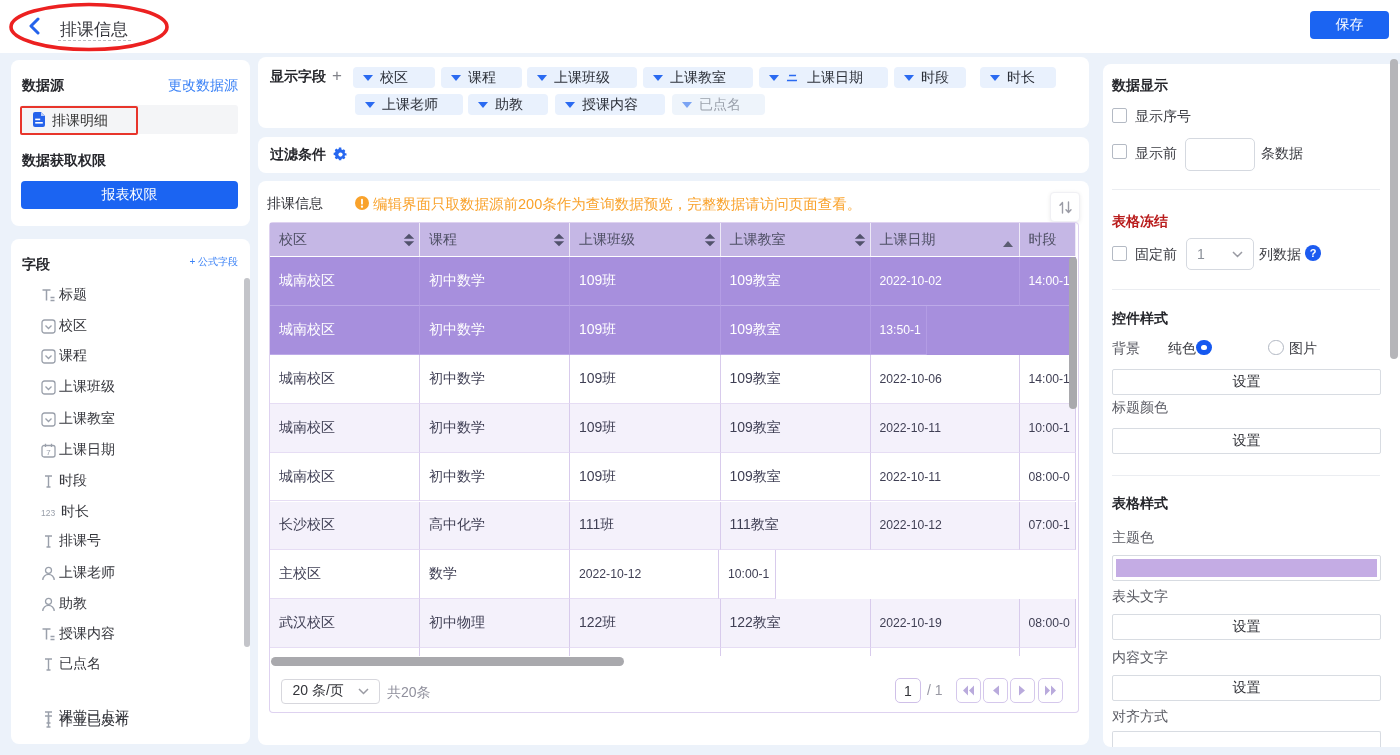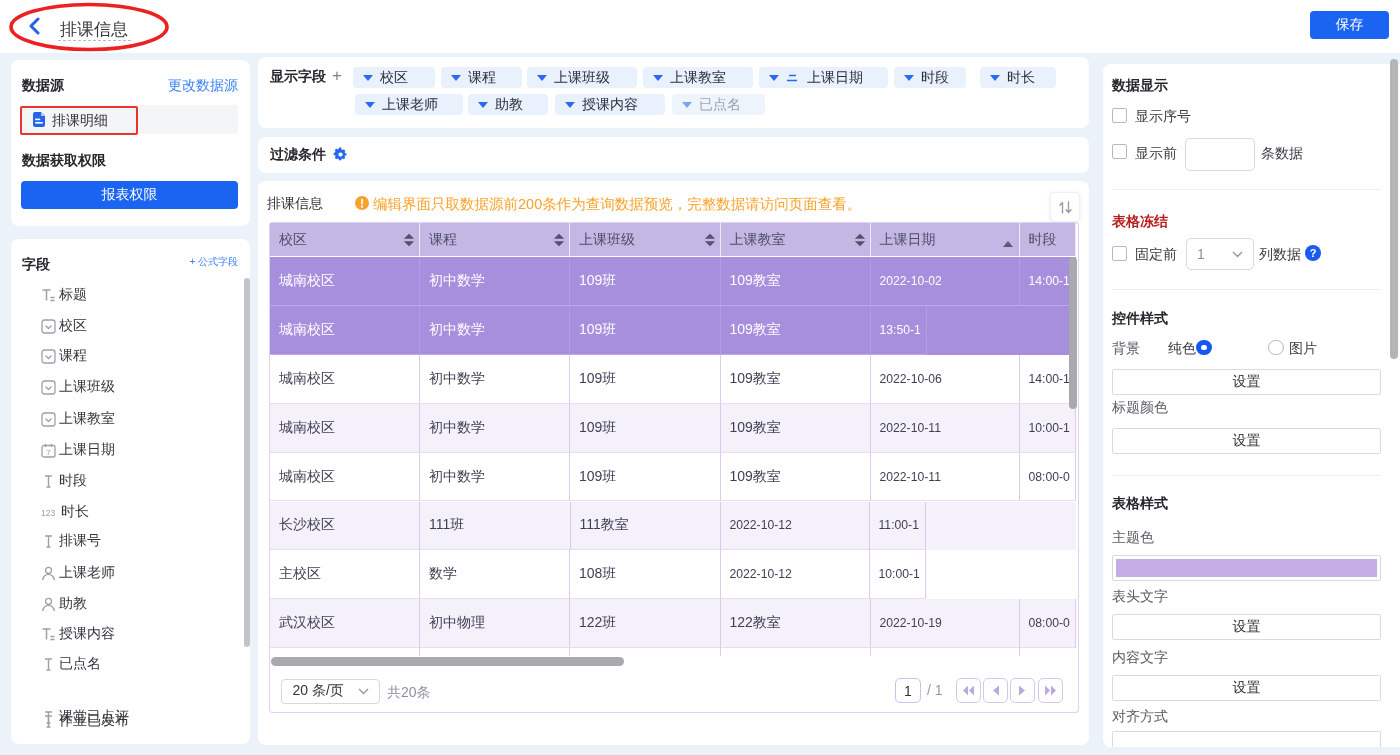--- a/index.html
+++ b/index.html
@@ -298,29 +298,29 @@
         <div class="trow " style="top:195.6px;">
           <div class="tcell" style="width:150px;">城南校区</div>
           <div class="tcell" style="width:150px;">初中数学</div>
           <div class="tcell" style="width:150.5px;">109班</div>
           <div class="tcell" style="width:150px;">109教室</div>
           <div class="tcell" style="width:149px;font-size:12.2px;">2022-10-11</div>
           <div class="tcell" style="width:56.5px;font-size:12.2px;padding-left:9px;">08:00-0</div>
         </div>
         <div class="trow alt" style="top:244.5px;">
           <div class="tcell" style="width:150px;">长沙校区</div>
+          <div class="tcell" style="width:150px;">高中化学</div>
           <div class="tcell" style="width:150.5px;">111班</div>
           <div class="tcell" style="width:150px;">111教室</div>
           <div class="tcell" style="width:149px;font-size:12.2px;">2022-10-12</div>
-          <div class="tcell" style="width:56.5px;font-size:12.2px;padding-left:9px;">11:00-1</div>
+          <div class="tcell" style="width:56.5px;font-size:12.2px;padding-left:9px;">07:00-1</div>
         </div>
         <div class="trow " style="top:293.4px;">
           <div class="tcell" style="width:150px;">主校区</div>
           <div class="tcell" style="width:150px;">数学</div>
-          <div class="tcell" style="width:150.5px;">108班</div>
           <div class="tcell" style="width:149px;font-size:12.2px;">2022-10-12</div>
           <div class="tcell" style="width:56.5px;font-size:12.2px;padding-left:9px;">10:00-1</div>
         </div>
         <div class="trow alt" style="top:342.3px;">
           <div class="tcell" style="width:150px;">武汉校区</div>
           <div class="tcell" style="width:150px;">初中物理</div>
           <div class="tcell" style="width:150.5px;">122班</div>
           <div class="tcell" style="width:150px;">122教室</div>
           <div class="tcell" style="width:149px;font-size:12.2px;">2022-10-19</div>
           <div class="tcell" style="width:56.5px;font-size:12.2px;padding-left:9px;">08:00-0</div>

